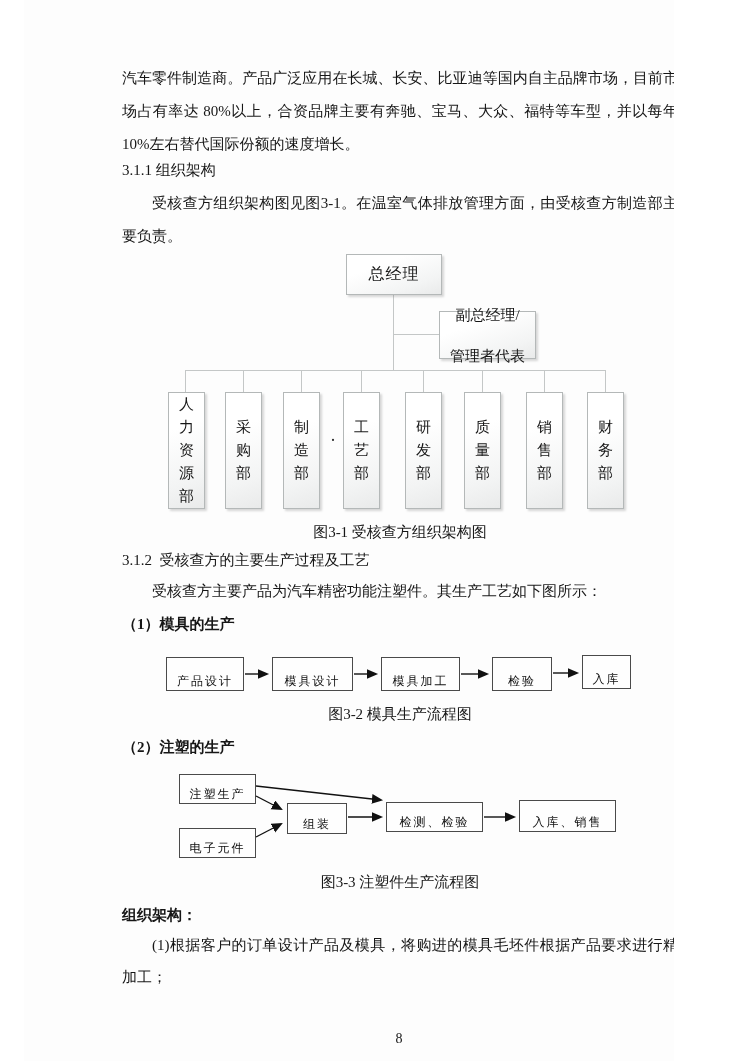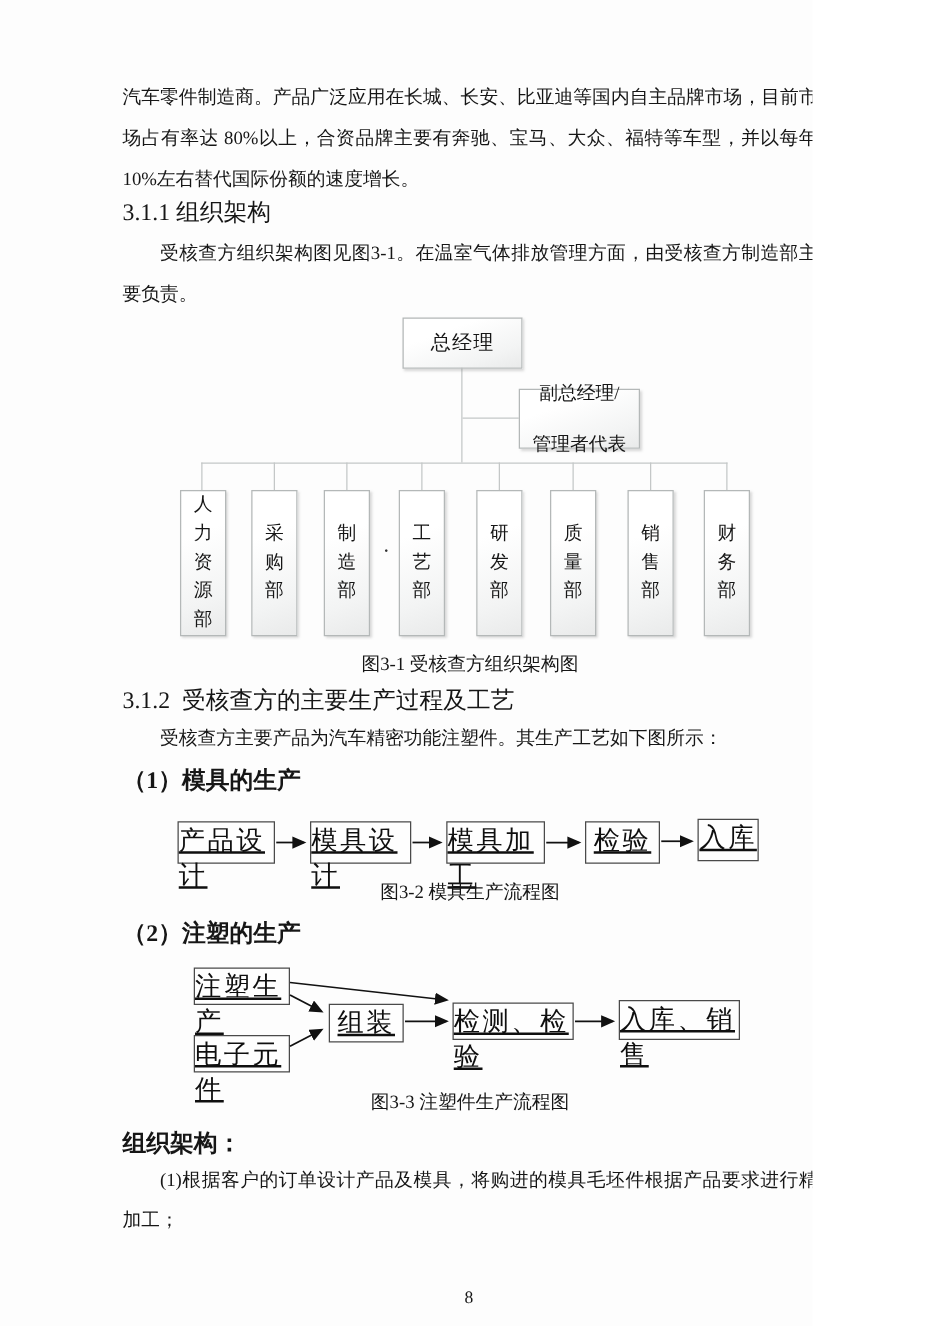--- a/index.html
+++ b/index.html
@@ -1,42 +1,43 @@
 <!DOCTYPE html>
 <html><head>
 <meta charset="utf-8">
 <style>
   html,body{margin:0;padding:0;background:#ffffff;}
   .page{
     position:relative;width:650px;height:1061px;background:#fdfdfd;
     font-family:"Liberation Serif","DejaVu Serif",serif;color:#161616;
     overflow:hidden;
+    margin-left:24px;
   }
   .page *{box-sizing:border-box;}
   .txt{position:absolute;left:98px;width:556px;font-size:15px;line-height:33px;text-align:justify;}
   .indent{text-indent:2em;}
-  .h{position:absolute;left:98px;font-size:19px;line-height:33px;white-space:pre-wrap;}
+  .h{position:absolute;left:98px;font-size:15px;line-height:33px;white-space:pre-wrap;}
   .bold{font-weight:bold;}
   .caption{position:absolute;left:98px;width:556px;text-align:center;font-size:15px;line-height:33px;}
   
   .obox{
     position:absolute;border:1px solid #b4b8b8;
     background:linear-gradient(160deg,#ffffff 30%,#f3f4f4 75%,#e9eaea 100%);
     box-shadow:1.5px 1.5px 2px rgba(120,120,120,.28);
   }
   .gm{left:322px;top:254px;width:96px;height:41px;display:flex;align-items:center;justify-content:center;font-size:16px;letter-spacing:1px;}
   .dgm{left:415px;top:311px;width:97px;height:48px;display:flex;flex-direction:column;justify-content:center;text-align:center;font-size:15px;line-height:22px;gap:19px;}
   .dept{top:392px;width:37px;height:117px;display:flex;align-items:center;justify-content:center;}
   .dept-label{width:16px;word-break:break-all;line-height:23px;font-size:15px;text-align:center;}
   .cline{position:absolute;background:#c4c7c7;}
   .dot{position:absolute;left:306px;top:430px;font-size:18px;color:#333;}
   
   .fbox{
     position:absolute;background:#fefefe;border:1px solid #4a4a4a;
-    display:flex;align-items:flex-start;justify-content:center;font-size:21px;letter-spacing:2px;color:#0f0f0f;text-decoration:underline;
+    display:flex;align-items:flex-end;justify-content:center;font-size:12px;letter-spacing:2px;color:#0f0f0f;
   }
   .svglayer{position:absolute;left:0;top:0;width:750px;height:1061px;pointer-events:none;}
   .pagenum{position:absolute;left:0;top:1022px;width:750px;text-align:center;font-size:14px;line-height:33px;}
 </style>
 </head>
 <body>
 
 <div class="page">
 
   <div class="txt" style="top:62px">汽车零件制造商。产品广泛应用在长城、长安、比亚迪等国内自主品牌市场，目前市场占有率达 80%以上，合资品牌主要有奔驰、宝马、大众、福特等车型，并以每年 10%左右替代国际份额的速度增长。</div>

